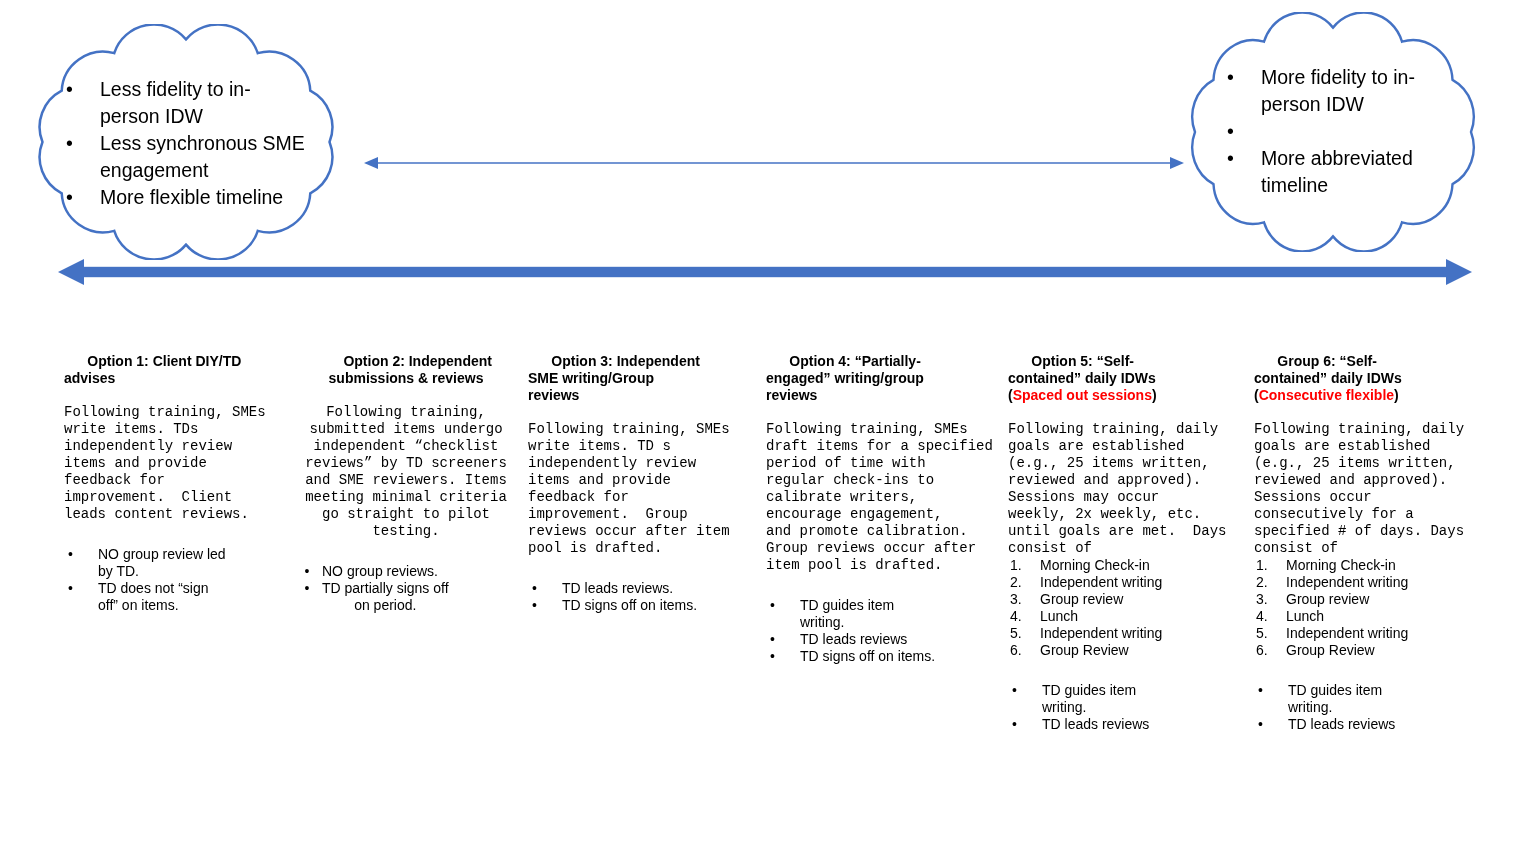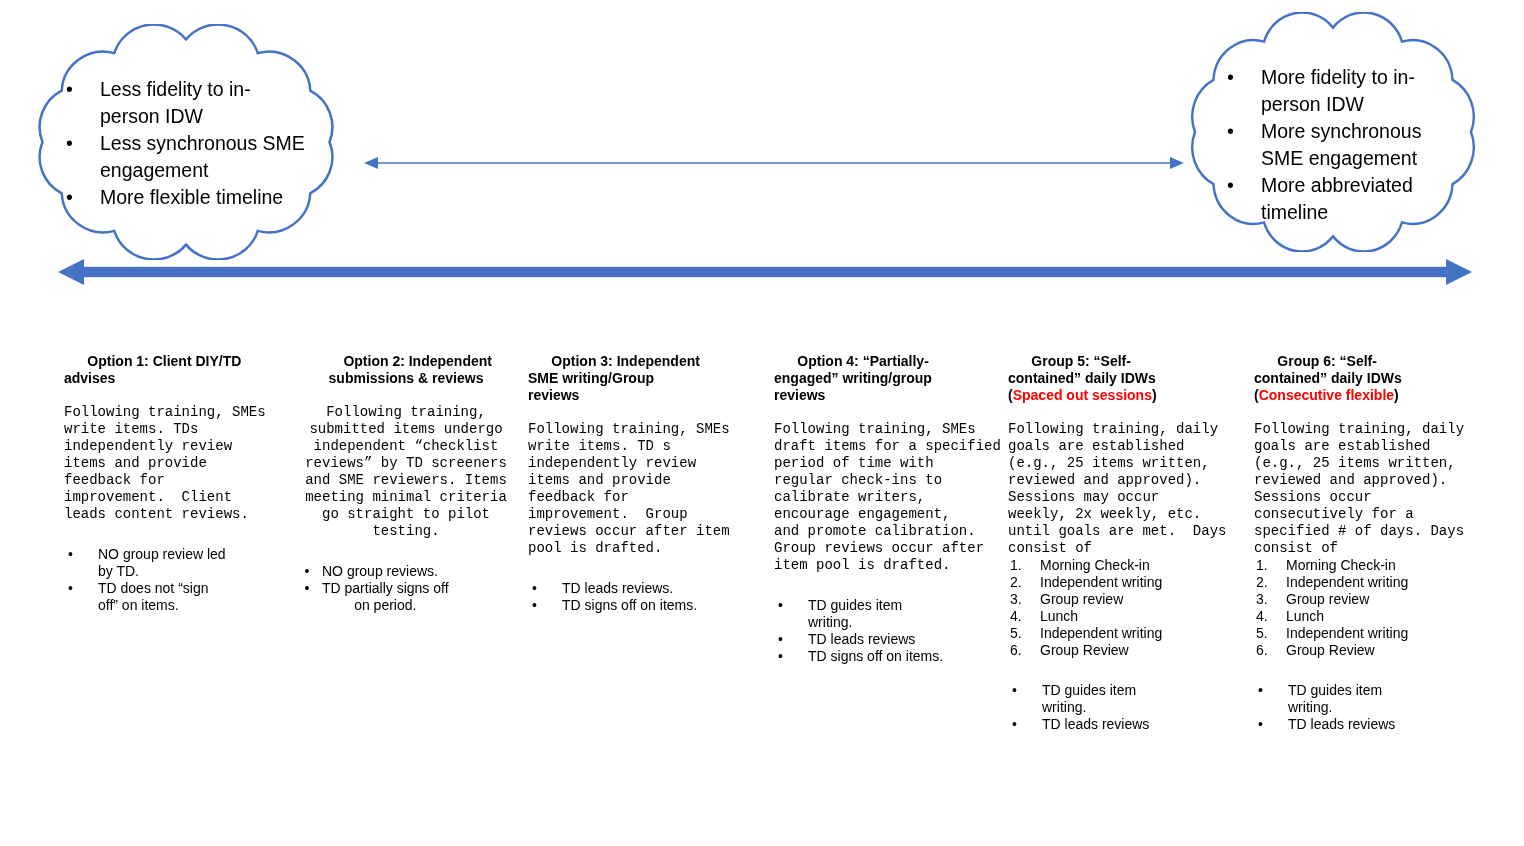--- a/index.html
+++ b/index.html
@@ -12,21 +12,21 @@
   .cloud > svg { position:absolute; left:0; top:0; }
   .cloud-text { position:absolute; font-size:19.5px; line-height:27px; }
   .ci { display:flex; }
   .ci .mk { flex:0 0 34px; }
   .tx { white-space:pre-wrap; }
   
   .arrow { position:absolute; }
   
   .col { position:absolute; top:336px; width:236px; font-size:14px; line-height:17px; }
   .c1 { left:64px; } .c2 { left:288px;text-align:center; } .c3 { left:528px; }
-  .c4 { left:766px;margin-left:8px; } .c5 { left:1008px; } .c6 { left:1254px; }
+  .c4 { left:766px; } .c5 { left:1008px; } .c6 { left:1254px; }
   .heading { font-weight:700; white-space:pre-wrap; }
   .red { color:#FF0000;text-align:right; }
   .body { white-space:pre-wrap;font-family:Liberation Mono, monospace; }
   .blist { margin-top:23.3px; }
   .li { display:flex; }
   .li .mk { flex:0 0 34px; padding-left:4px; box-sizing:border-box; }
   .li .nmk { flex:0 0 32px; padding-left:2px; box-sizing:border-box; }
 </style>
 </head>
 <body>
@@ -60,22 +60,20 @@
       <path d="M 288 115 A 40 40 0 0 1 269.5 165 A 40 40 0 0 1 219 201.6 A 40 40 0 0 1 150 215 A 40 40 0 0 1 81 201.6 A 40 40 0 0 1 30.5 165 A 40 40 0 0 1 12 115 A 40 40 0 0 1 30.5 65 A 40 40 0 0 1 81 28.4 A 40 40 0 0 1 150 15 A 40 40 0 0 1 219 28.4 A 40 40 0 0 1 269.5 65 A 40 40 0 0 1 288 115 Z" fill="#ffffff" stroke="#4472C4" stroke-width="2.4"></path>
     </svg>
     <div class="cloud-text" style="left:44px; top:52px; width:240px;">
       <div class="ci">
         <span class="mk">•</span>
         <span class="tx">More fidelity to in-
 person IDW</span>
       </div>
       <div class="ci">
         <span class="mk">•</span>
-        <span class="tx">More synchronous
-SME engagement</span>
       </div>
       <div class="ci">
         <span class="mk">•</span>
         <span class="tx">More abbreviated
 timeline</span>
       </div>
     </div>
   </div>
 
   <svg class="arrow" style="left:358px; top:153px;" width="832" height="20">
@@ -195,21 +193,21 @@
       </div>
       <div class="li">
         <span class="mk">•</span>
         <span class="tx">TD signs off on items.</span>
       </div>
     </div>
   </div>
 
   <div class="col c5">
     <div class="heading">
-      <span>Group 5: “Self-
+      <span>Option 5: “Self-
 contained” daily IDWs
 </span><span>(</span><span class="red">Spaced out sessions</span><span>)</span>
     </div>
     <div class="body">Following training, daily
 goals are established
 (e.g., 25 items written,
 reviewed and approved).
 Sessions may occur
 weekly, 2x weekly, etc.
 until goals are met.  Days

